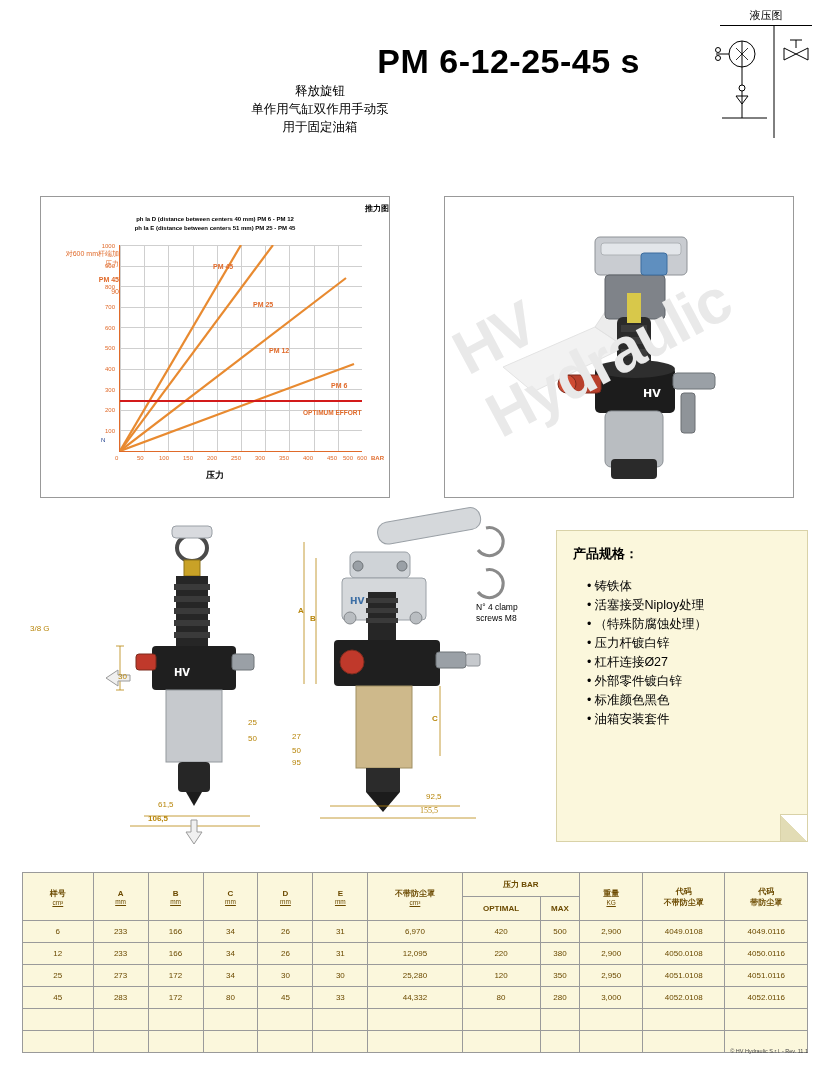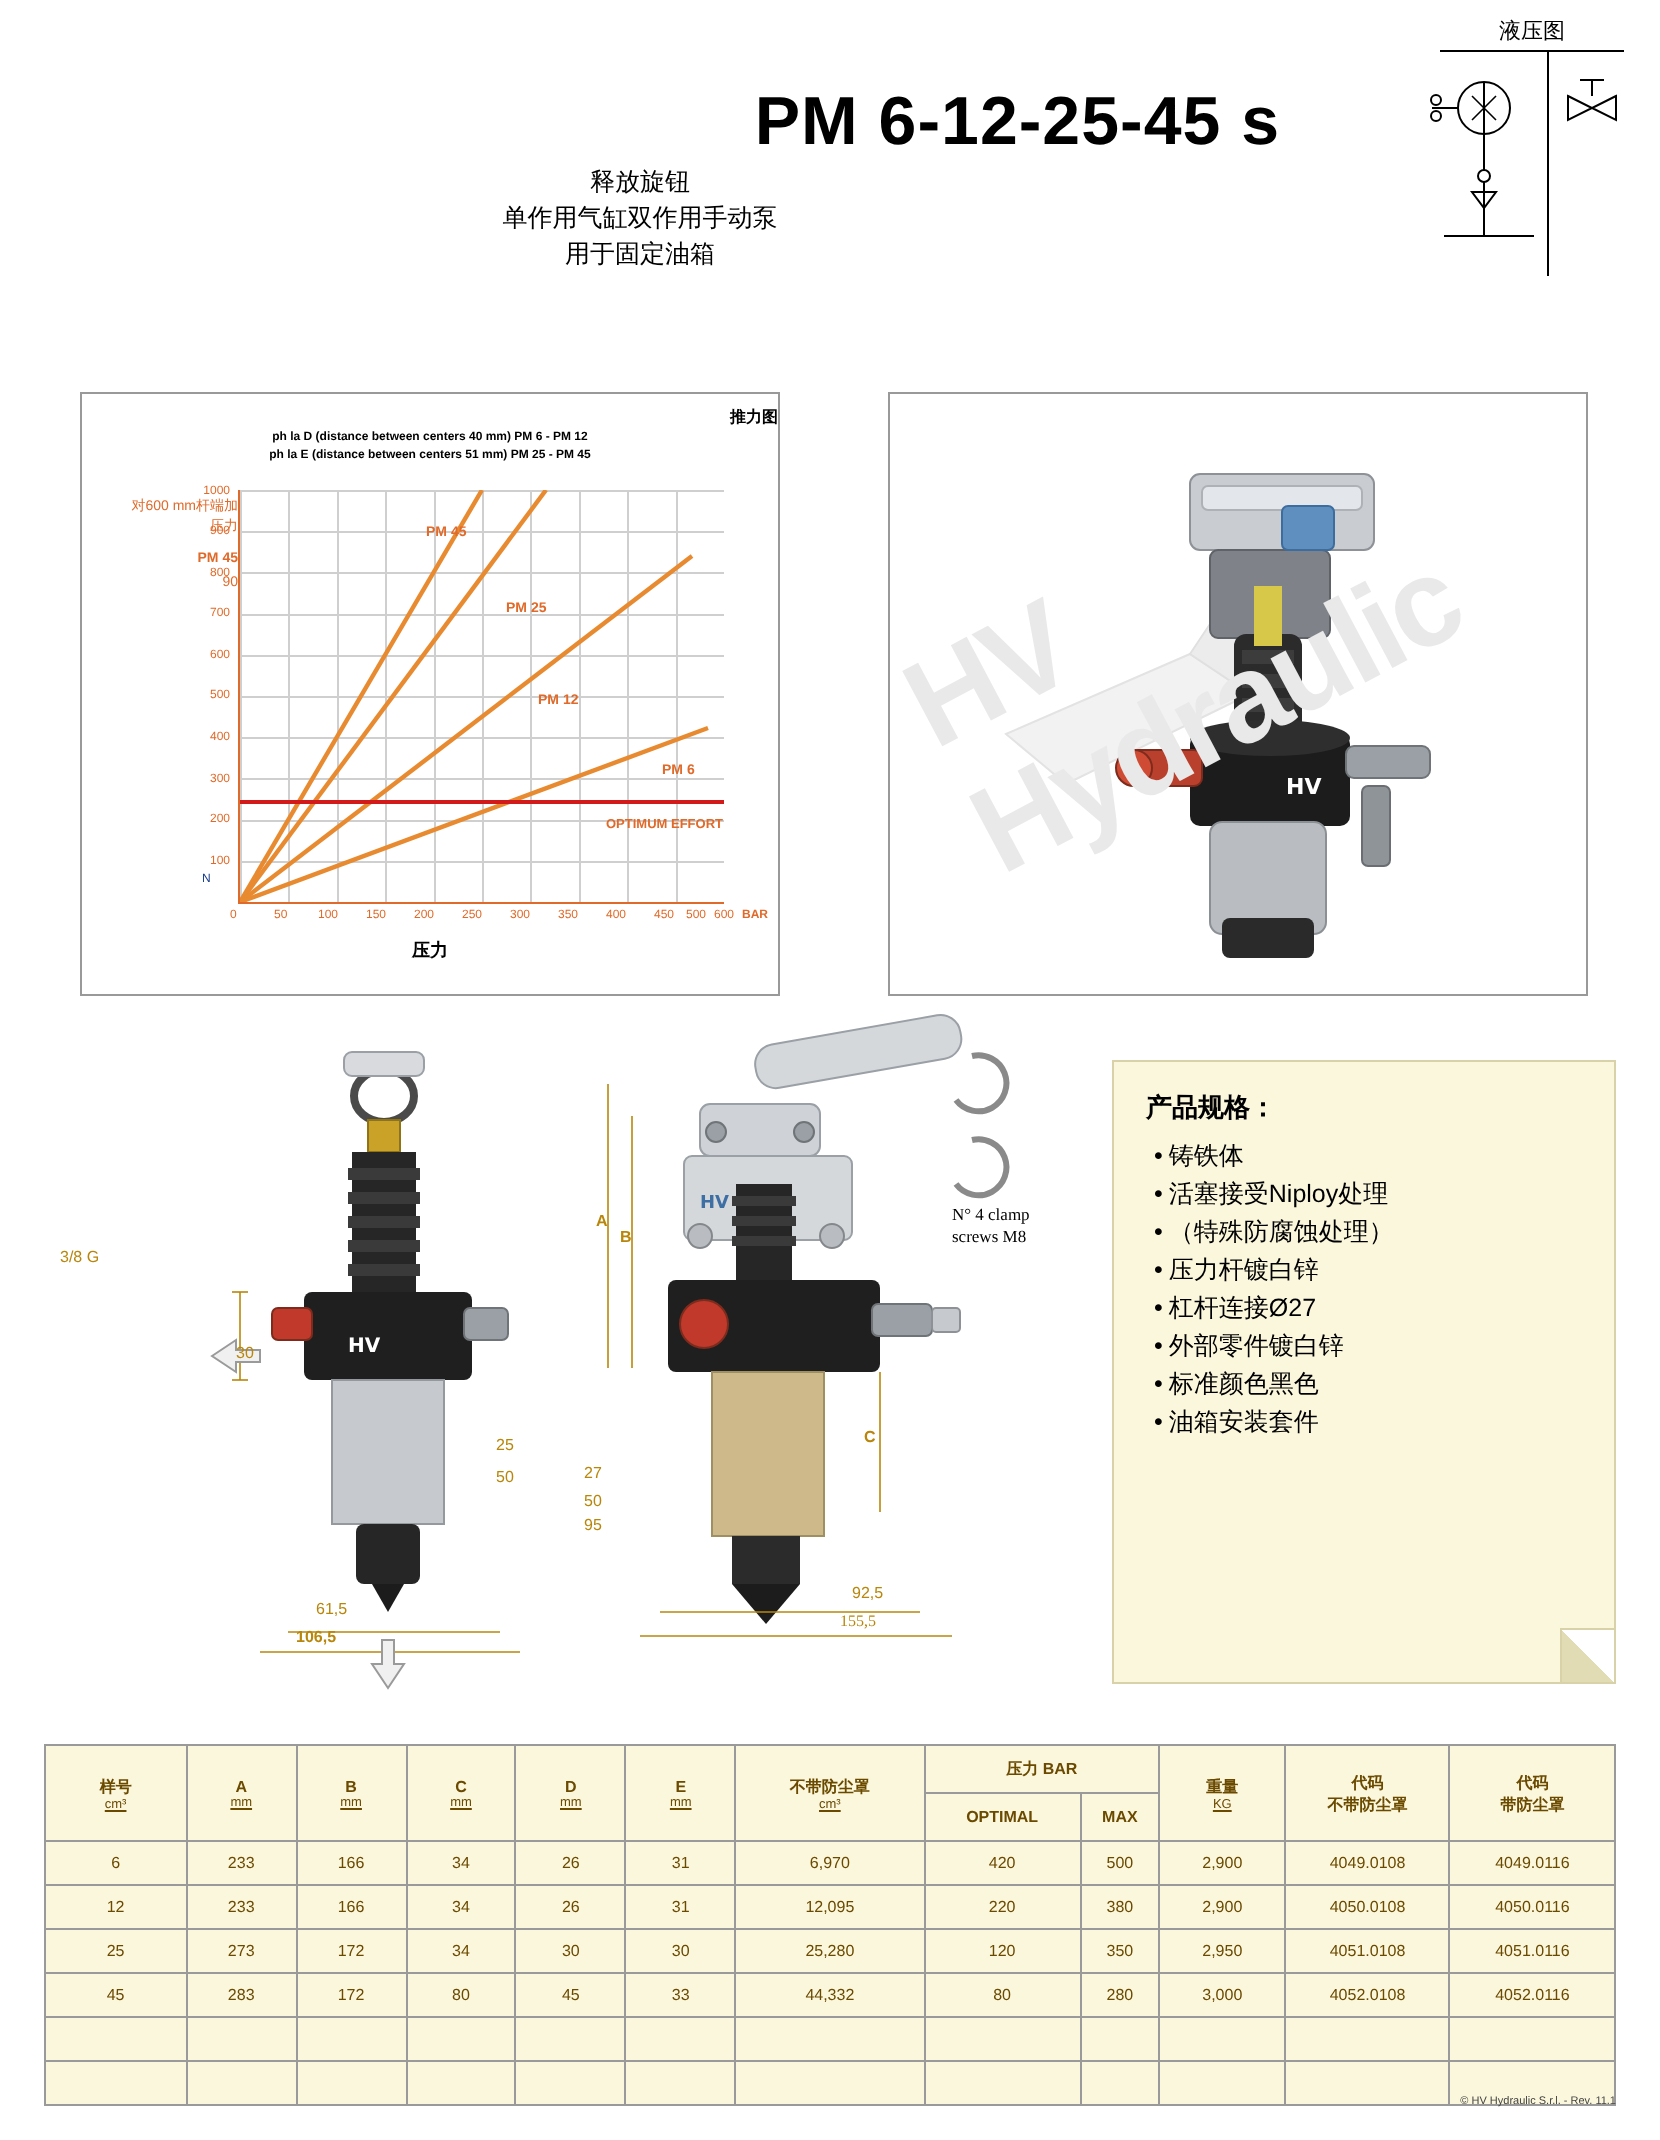--- a/index.html
+++ b/index.html
@@ -73,30 +73,30 @@
   .watermark{
     position:absolute;left:28px;top:46px;width:300px;height:210px;
     font-size:62px;font-weight:bold;color:#e9e9e9;
     transform:rotate(-28deg);letter-spacing:-2px;
   }
 
   
   .draw-left{position:absolute;left:100px;top:506px;width:180px;height:340px;}
   .draw-right{position:absolute;left:290px;top:506px;width:230px;height:340px;}
   .dim{position:absolute;font-size:8px;color:#b8860b;}
-  .note{position:absolute;font-size:8.5px;line-height:11px;color:#000;font-family:Liberation Serif, serif;}
+  .note{position:absolute;font-size:8.5px;line-height:11px;color:#000;}
 
   
   .specs{
     position:absolute;left:556px;top:530px;width:252px;height:312px;
     background:#fbf7dc;border:1px solid #d9d2a8;
     padding:14px 14px 0 16px;box-sizing:border-box;
   }
   .specs h4{margin:0 0 6px 0;font-size:13px;font-weight:bold;}
-  .specs ul{margin:4px;padding:0;list-style:none;}
+  .specs ul{margin:14px;padding:0;list-style:none;}
   .specs li{font-size:12.5px;line-height:19px;}
   .specs li:before{content:"\2022";margin-right:3px;}
   .fold{
     position:absolute;right:0;bottom:0;width:26px;height:26px;
     background:linear-gradient(225deg,#ffffff 50%,#e2dcb5 50%);
     border-left:1px solid #d9d2a8;border-top:1px solid #d9d2a8;
   }
 
   
   .tbl{

